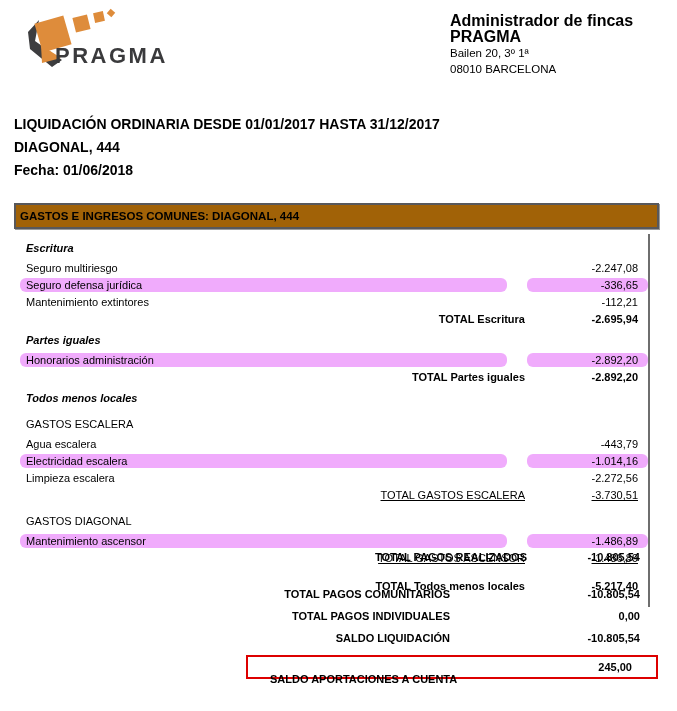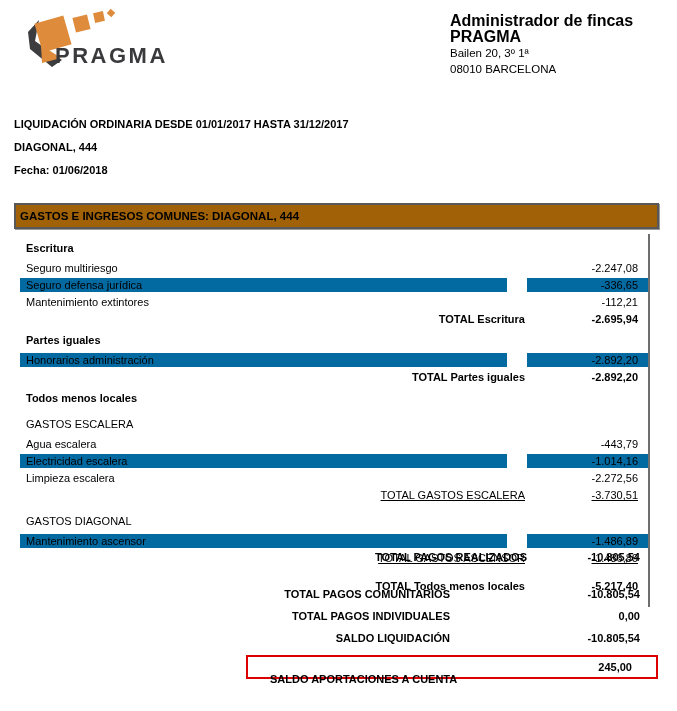--- a/index.html
+++ b/index.html
@@ -8,37 +8,37 @@
   .doc{position:relative;width:677px;height:711px;}
 
   
   .logo-wrap{position:absolute;left:28px;top:8px;width:160px;height:62px;}
   .hdr-right{position:absolute;left:450px;top:13px;line-height:16px;}
   .company-name{font-weight:bold;font-size:16px;}
   .company-addr{font-size:11.5px;}
 
   
   .titles{position:absolute;left:14px;top:118px;}
-  .t-line{font-weight:bold;font-size:11px;margin-bottom:10px;height:13px;line-height:13px;}
+  .t-line{font-weight:bold;font-size:14px;margin-bottom:10px;height:13px;line-height:13px;}
 
   
   .bar{position:absolute;left:14px;top:203px;width:645px;box-sizing:border-box;
        background:#a16207;border:2px solid #58585b;box-shadow:1px 1px 0 #9a9a9a;
        height:26px;line-height:22px;font-weight:bold;font-size:11.5px;padding-left:4px;}
 
   
   .detail{position:absolute;left:20px;top:234px;width:630px;box-sizing:border-box;
           border-right:2px solid #6e6e6e;padding-bottom:6px;}
-  .sec-name{font-weight:bold;margin:8px 0 6px 6px;height:13px;line-height:13px;}
+  .sec-name{font-weight:bold;margin:8px 0 6px 6px;height:13px;line-height:13px;font-style:italic;}
   .sub-head{margin:13px 12px 6px 6px;height:13px;line-height:13px;}
   .row{display:flex;height:14px;line-height:14px;margin-bottom:3px;}
   .row .lbl{width:487px;padding-left:6px;box-sizing:border-box;}
   .row .gapcell{width:20px;}
   .row .val{flex:1;text-align:right;padding-right:10px;}
-  .shaded .lbl,.shaded .val{background:#0369a1;}
+  .shaded .lbl,.shaded .val{background:#f0abfc;border-radius:6px;}
   .trow{display:flex;height:14px;line-height:14px;margin:1px 0 8px 0;}
   .trow .tlbl{flex:1;text-align:right;}
   .trow .val{width:123px;text-align:right;padding-right:10px;box-sizing:border-box;}
   .bold{font-weight:bold;}
   .ul .tlbl,.ul .val{text-decoration:underline;}
   .mt14{margin-top:14px;}
 
   
   .grand{position:absolute;left:20px;top:549px;width:630px;}
   .summary-row{display:flex;height:14px;line-height:14px;font-weight:bold;

